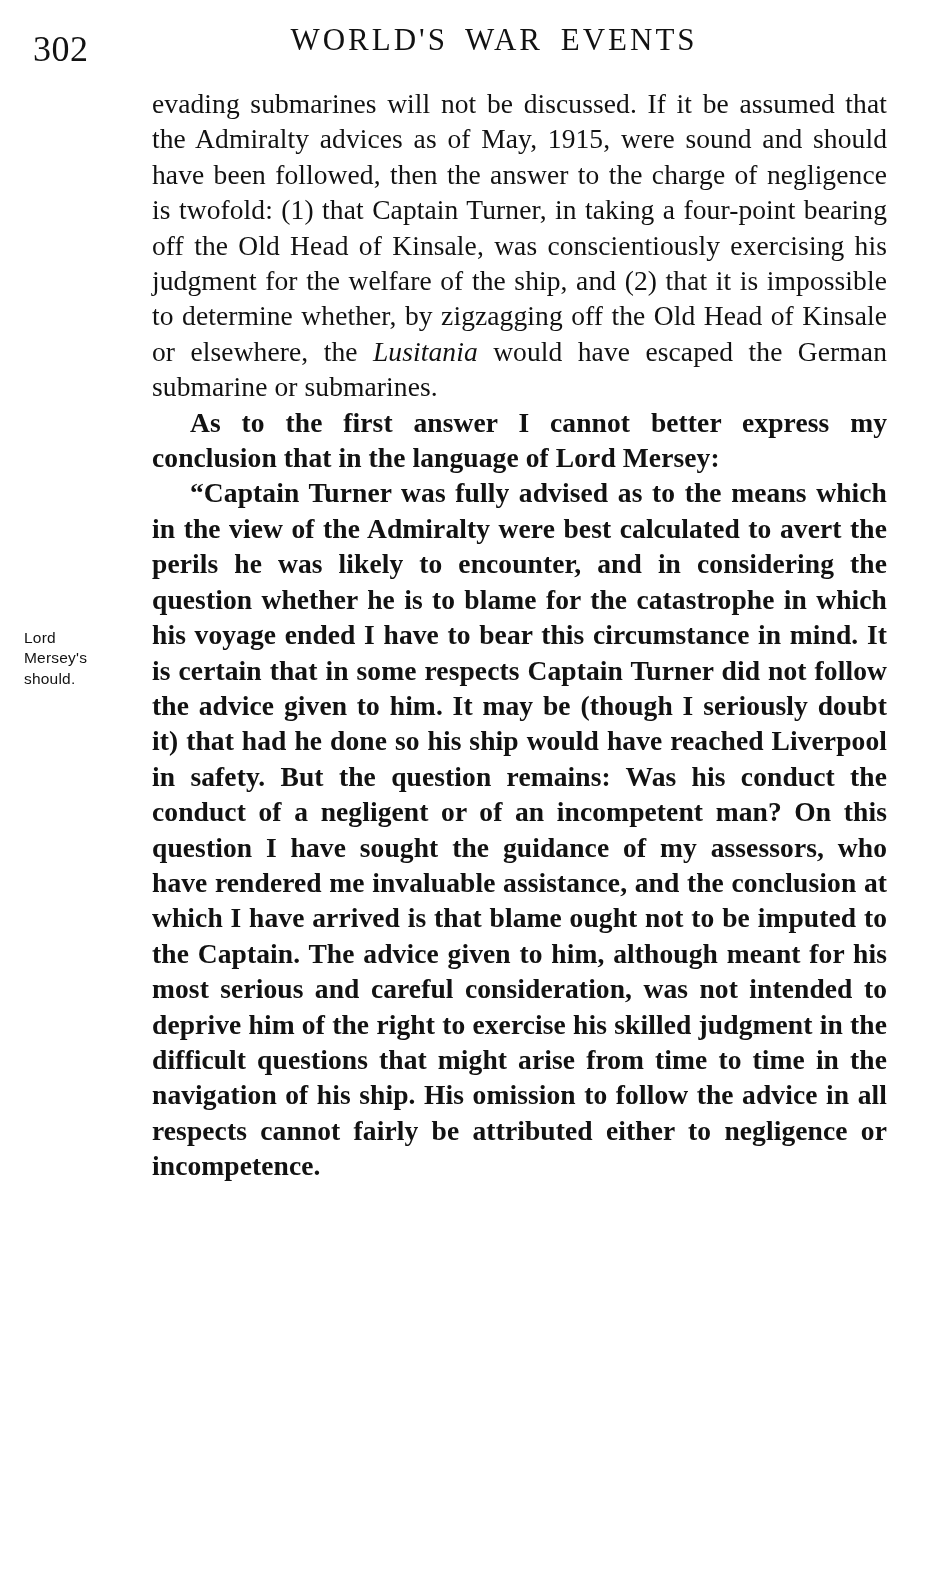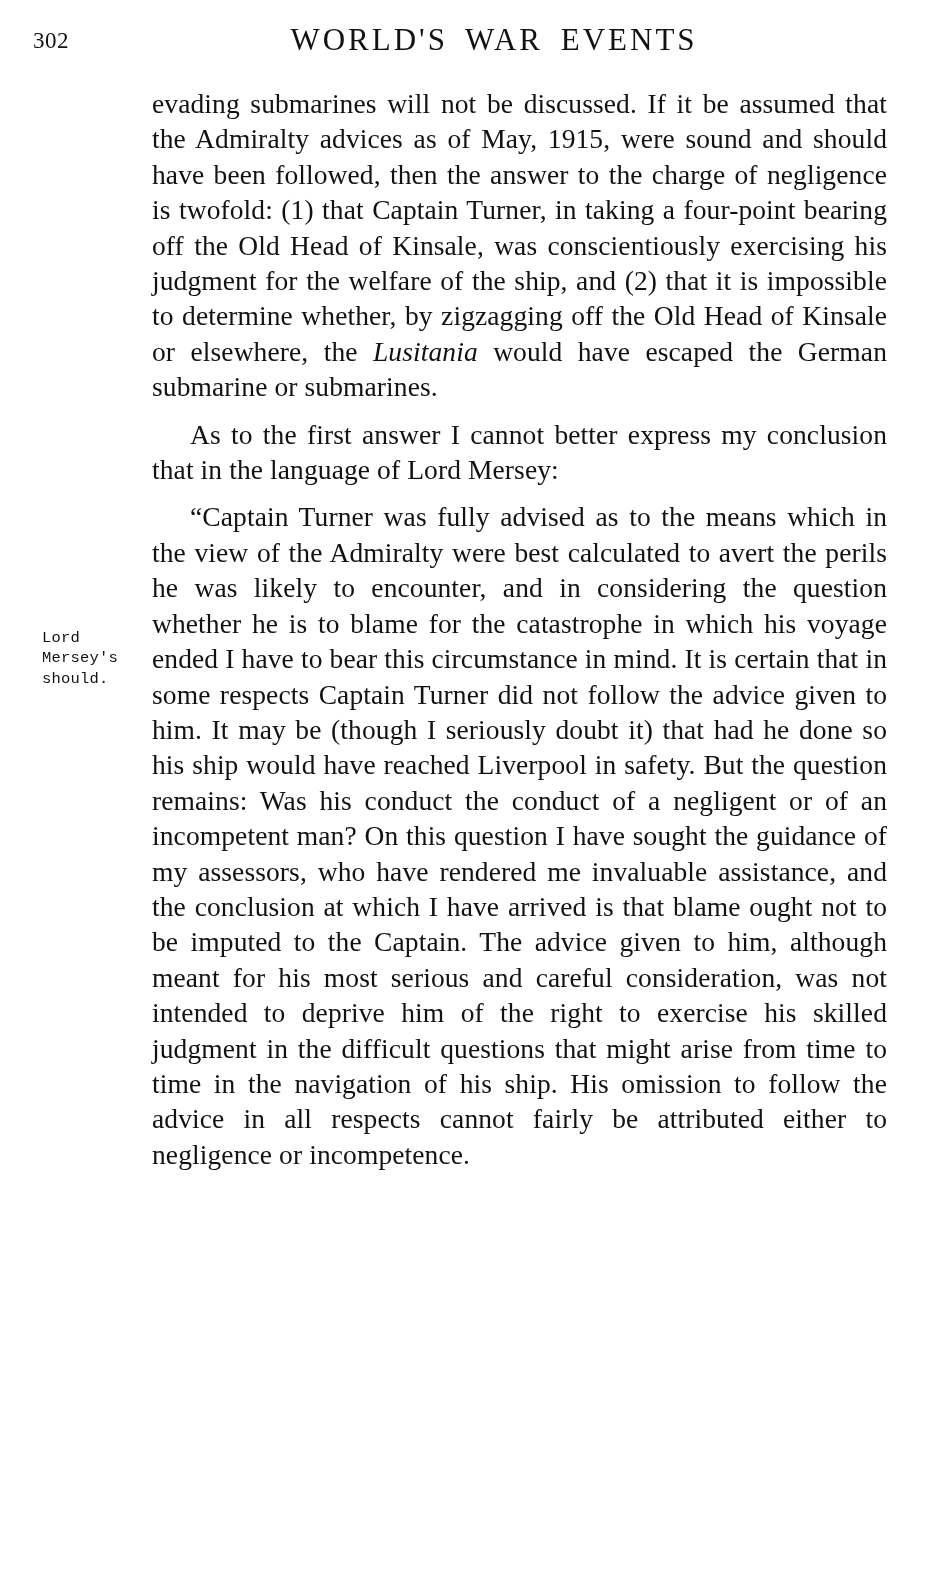--- a/index.html
+++ b/index.html
@@ -27,68 +27,69 @@
     position: absolute;
     top: 22px;
     left: 0;
     width: 950px;
     height: 46px;
   }
   .folio {
     position: absolute;
     left: 33px;
     top: 6px;
-    font-size: 23px;
+    font-size: 36px;
     letter-spacing: 0.5px;
     font-family: "Liberation Serif", serif;
   }
   .head-title {
     position: absolute;
     left: 0;
     top: 0;
     width: 950px;
     text-align: center;
     font-size: 31px;
     letter-spacing: 3.0px;
     word-spacing: 7px;
     font-family: "Liberation Serif", serif;
     padding-left: 19px;
   }
 
   
   .marginal-note {
     position: absolute;
-    left: 42px;
+    left: 24px;
     top: 628px;
     width: 120px;
     font-size: 15.5px;
     line-height: 1.32;
     letter-spacing: 0.2px;
-    font-family: Liberation Mono, monospace;
+    font-family: Liberation Sans, sans-serif;
   }
 
   
   .column {
     position: absolute;
     left: 152px;
     top: 86px;
     width: 735px;
   }
   p.body {
     margin: 0;
     font-size: 27.5px;
     line-height: 35.4px;
     text-align: justify;
     text-justify: inter-word;
     letter-spacing: 0.1px;
     font-family: "Liberation Serif", serif;
     hyphens: manual;
   }
   p.body + p.body {
-    margin-top: 12px;
+    margin-top: 0;
+    font-weight: bold;
   }
   .indent {
     display: inline-block;
     width: 38px;
   }
   i {
     font-style: italic;
   }
 </style>
 </head>

